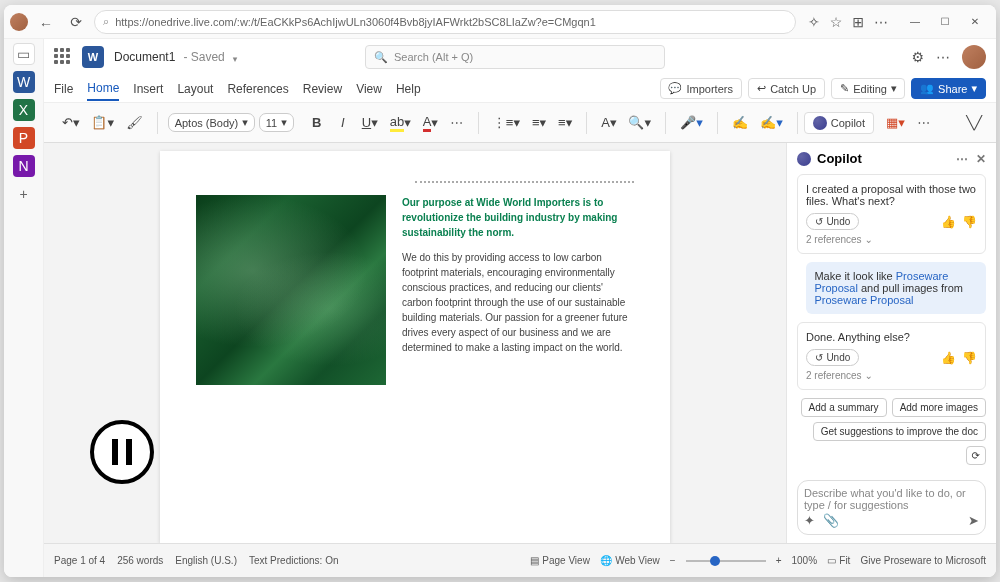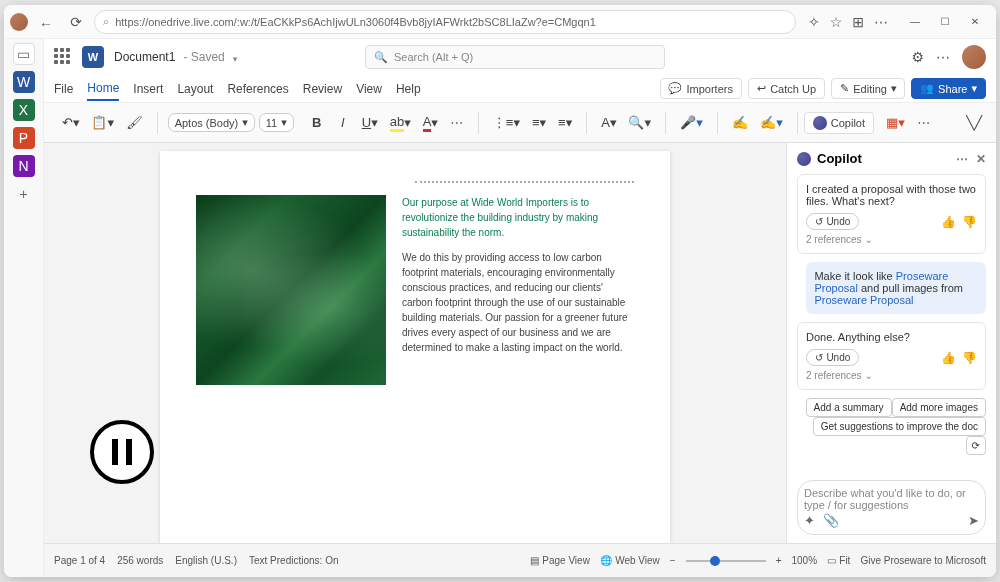--- a/index.html
+++ b/index.html
@@ -54,35 +54,35 @@
 .logo .brand{font-size:15px;letter-spacing:2px;color:#333;font-weight:300}
 .logo .sub{font-size:7px;letter-spacing:3px;color:#333}
 .date{font-size:10px;color:#666}
 .doc-h1{font-family:Georgia,serif;font-size:26px;color:#222;line-height:1.25;margin-bottom:18px;font-weight:400}
 .dots{border-bottom:2px dotted #aaa;margin:0 0 12px;width:50%;margin-left:auto}
 .body-cols{display:flex;gap:16px}
 .img-col{width:45%}
 .plant-img{width:100%;height:190px;background:linear-gradient(135deg,#0a3d1a 0%,#1a6030 25%,#0d4520 50%,#2a7840 65%,#125028 80%,#1e6835 100%);position:relative;overflow:hidden}
 .plant-img::before{content:"";position:absolute;inset:0;background:radial-gradient(ellipse 60% 40% at 30% 40%,rgba(180,220,180,0.3),transparent),radial-gradient(ellipse 50% 30% at 70% 60%,rgba(140,200,150,0.25),transparent)}
 .text-col{width:55%;font-size:10px;line-height:1.5;color:#444}
-.text-col .purpose{color:#0a8050;font-weight:400;margin-bottom:10px}
+.text-col .purpose{color:#0a8050;font-weight:700;margin-bottom:10px}
 .copilot-pane{width:210px;background:#fff;border-left:1px solid #e5e5e5;display:flex;flex-direction:column;padding:8px 10px;gap:8px;font-size:11px}
 .cp-header{display:flex;align-items:center;gap:6px;font-weight:600;font-size:13px}
 .cp-header .cp-actions{margin-left:auto;display:flex;gap:8px;color:#777;font-size:12px}
 .cp-msg{background:#fff;border:1px solid #e5e5e5;border-radius:6px;padding:8px;font-size:11px;color:#333}
 .cp-msg .msg-actions{display:flex;align-items:center;gap:6px;margin-top:6px}
 .undo-btn{border:1px solid #ccc;border-radius:10px;padding:2px 8px;font-size:10px;display:flex;align-items:center;gap:3px;color:#444}
 .thumbs{margin-left:auto;display:flex;gap:6px;color:#888;font-size:12px}
 .refs{font-size:10px;color:#888;margin-top:4px;display:flex;align-items:center;gap:3px}
 .cp-user-msg{background:#e8f0fb;border-radius:6px;padding:8px;font-size:11px;color:#333;align-self:flex-end;max-width:95%;margin-left:auto}
 .cp-user-msg .link{color:#2765c4}
-.cp-chips{display:flex;flex-wrap:wrap;justify-content:flex-end}
+.cp-chips{display:flex;flex-wrap:wrap;gap:5px;justify-content:flex-end}
 .chip{border:1px solid #ccc;border-radius:4px;padding:3px 7px;font-size:10px;color:#333;background:#fff}
 .chip.icon-only{padding:3px 5px}
-.cp-input{margin-top:auto;border:1px solid #ddd;border-radius:16px;padding:6px;color:#888;font-size:11px}
+.cp-input{margin-top:auto;border:1px solid #ddd;border-radius:11px;padding:6px;color:#888;font-size:11px}
 .cp-input .placeholder-row{min-height:26px}
 .cp-input .input-tools{display:flex;align-items:center;gap:8px;color:#666;font-size:13px}
 .cp-input .input-tools .send{margin-left:auto}
 .status-bar{height:34px;background:#f5f5f5;border-top:1px solid #e0e0e0;display:flex;align-items:center;padding:0 10px;font-size:10px;color:#555;gap:12px}
 .status-bar .sb-right{margin-left:auto;display:flex;align-items:center;gap:10px}
 .zoom-slider{width:80px;height:2px;background:#bbb;position:relative}
 .zoom-slider::after{content:"";position:absolute;left:30%;top:-4px;width:10px;height:10px;border-radius:50%;background:#2765c4}
 .pause-overlay{position:absolute;left:90px;top:420px;width:64px;height:64px;border:4px solid #000;border-radius:50%;background:#fff;display:flex;align-items:center;justify-content:center;gap:8px;z-index:100}
 .pause-overlay .bar{width:6px;height:26px;background:#000}
 </style>

